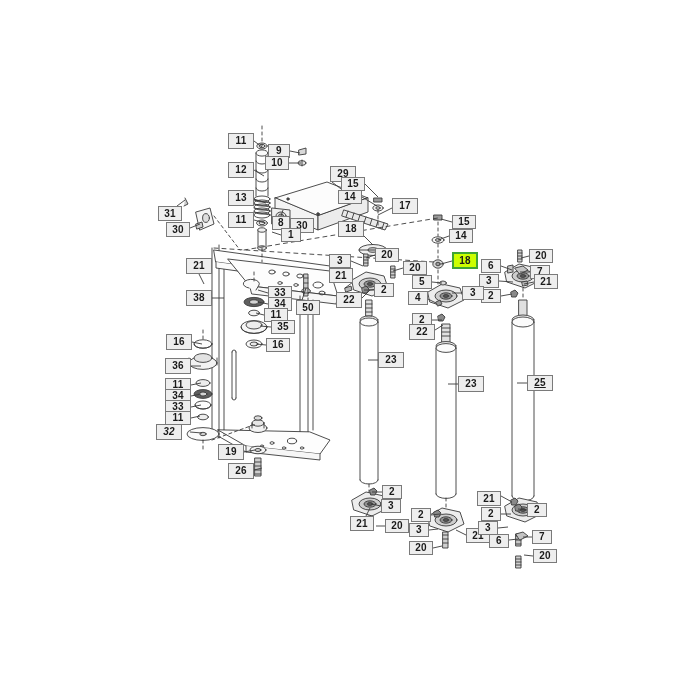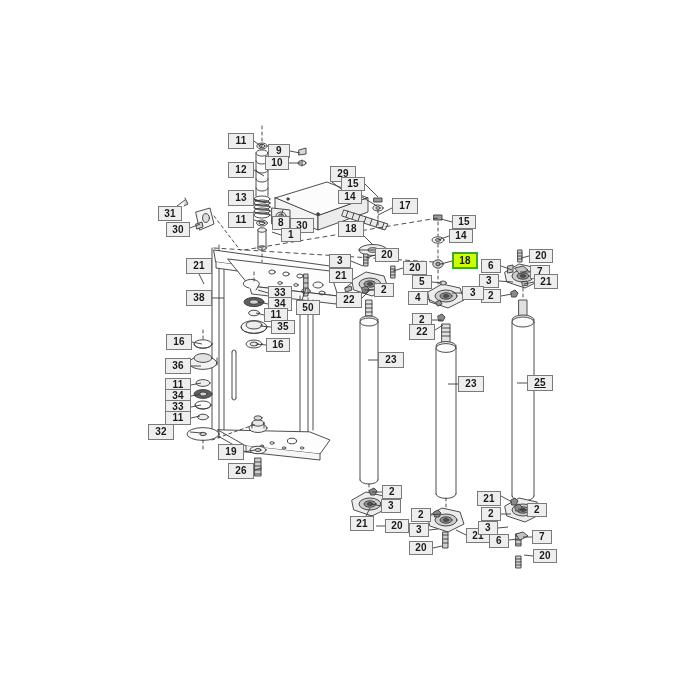--- a/index.html
+++ b/index.html
@@ -461,21 +461,21 @@
       <div class="callout" style="left: 266px; top: 338px; width: 24px; height: 14px;">16</div>
       <div class="callout" style="left: 336px; top: 292px; width: 26px; height: 16px;">22</div>
       <div class="callout" style="left: 412px; top: 313px; width: 20px; height: 14px;">2</div>
       <div class="callout" style="left: 409px; top: 324px; width: 26px; height: 16px;">22</div>
       <div class="callout" style="left: 166px; top: 334px; width: 26px; height: 16px;">16</div>
       <div class="callout" style="left: 165px; top: 358px; width: 26px; height: 16px;">36</div>
       <div class="callout" style="left: 165px; top: 378px; width: 26px; height: 14px;">11</div>
       <div class="callout" style="left: 165px; top: 389px; width: 26px; height: 14px;">34</div>
       <div class="callout" style="left: 165px; top: 400px; width: 26px; height: 14px;">33</div>
       <div class="callout" style="left: 165px; top: 411px; width: 26px; height: 14px;">11</div>
-      <div class="callout" style="left: 148px; top: 424px; width: 26px; height: 16px;">32</div>
+      <div class="callout" style="left: 156px; top: 424px; width: 26px; height: 16px; font-style: italic;">32</div>
       <div class="callout" style="left: 378px; top: 352px; width: 26px; height: 16px;">23</div>
       <div class="callout" style="left: 458px; top: 376px; width: 26px; height: 16px;">23</div>
       <div class="callout" style="left: 527px; top: 375px; width: 26px; height: 16px; text-decoration: underline;">25</div>
       <div class="callout" style="left: 218px; top: 444px; width: 26px; height: 16px;">19</div>
       <div class="callout" style="left: 228px; top: 463px; width: 26px; height: 16px;">26</div>
       <div class="callout" style="left: 382px; top: 485px; width: 20px; height: 14px;">2</div>
       <div class="callout" style="left: 381px; top: 499px; width: 20px; height: 14px;">3</div>
       <div class="callout" style="left: 350px; top: 516px; width: 24px; height: 15px;">21</div>
       <div class="callout" style="left: 385px; top: 519px; width: 24px; height: 14px;">20</div>
       <div class="callout" style="left: 411px; top: 508px; width: 20px; height: 14px;">2</div>

